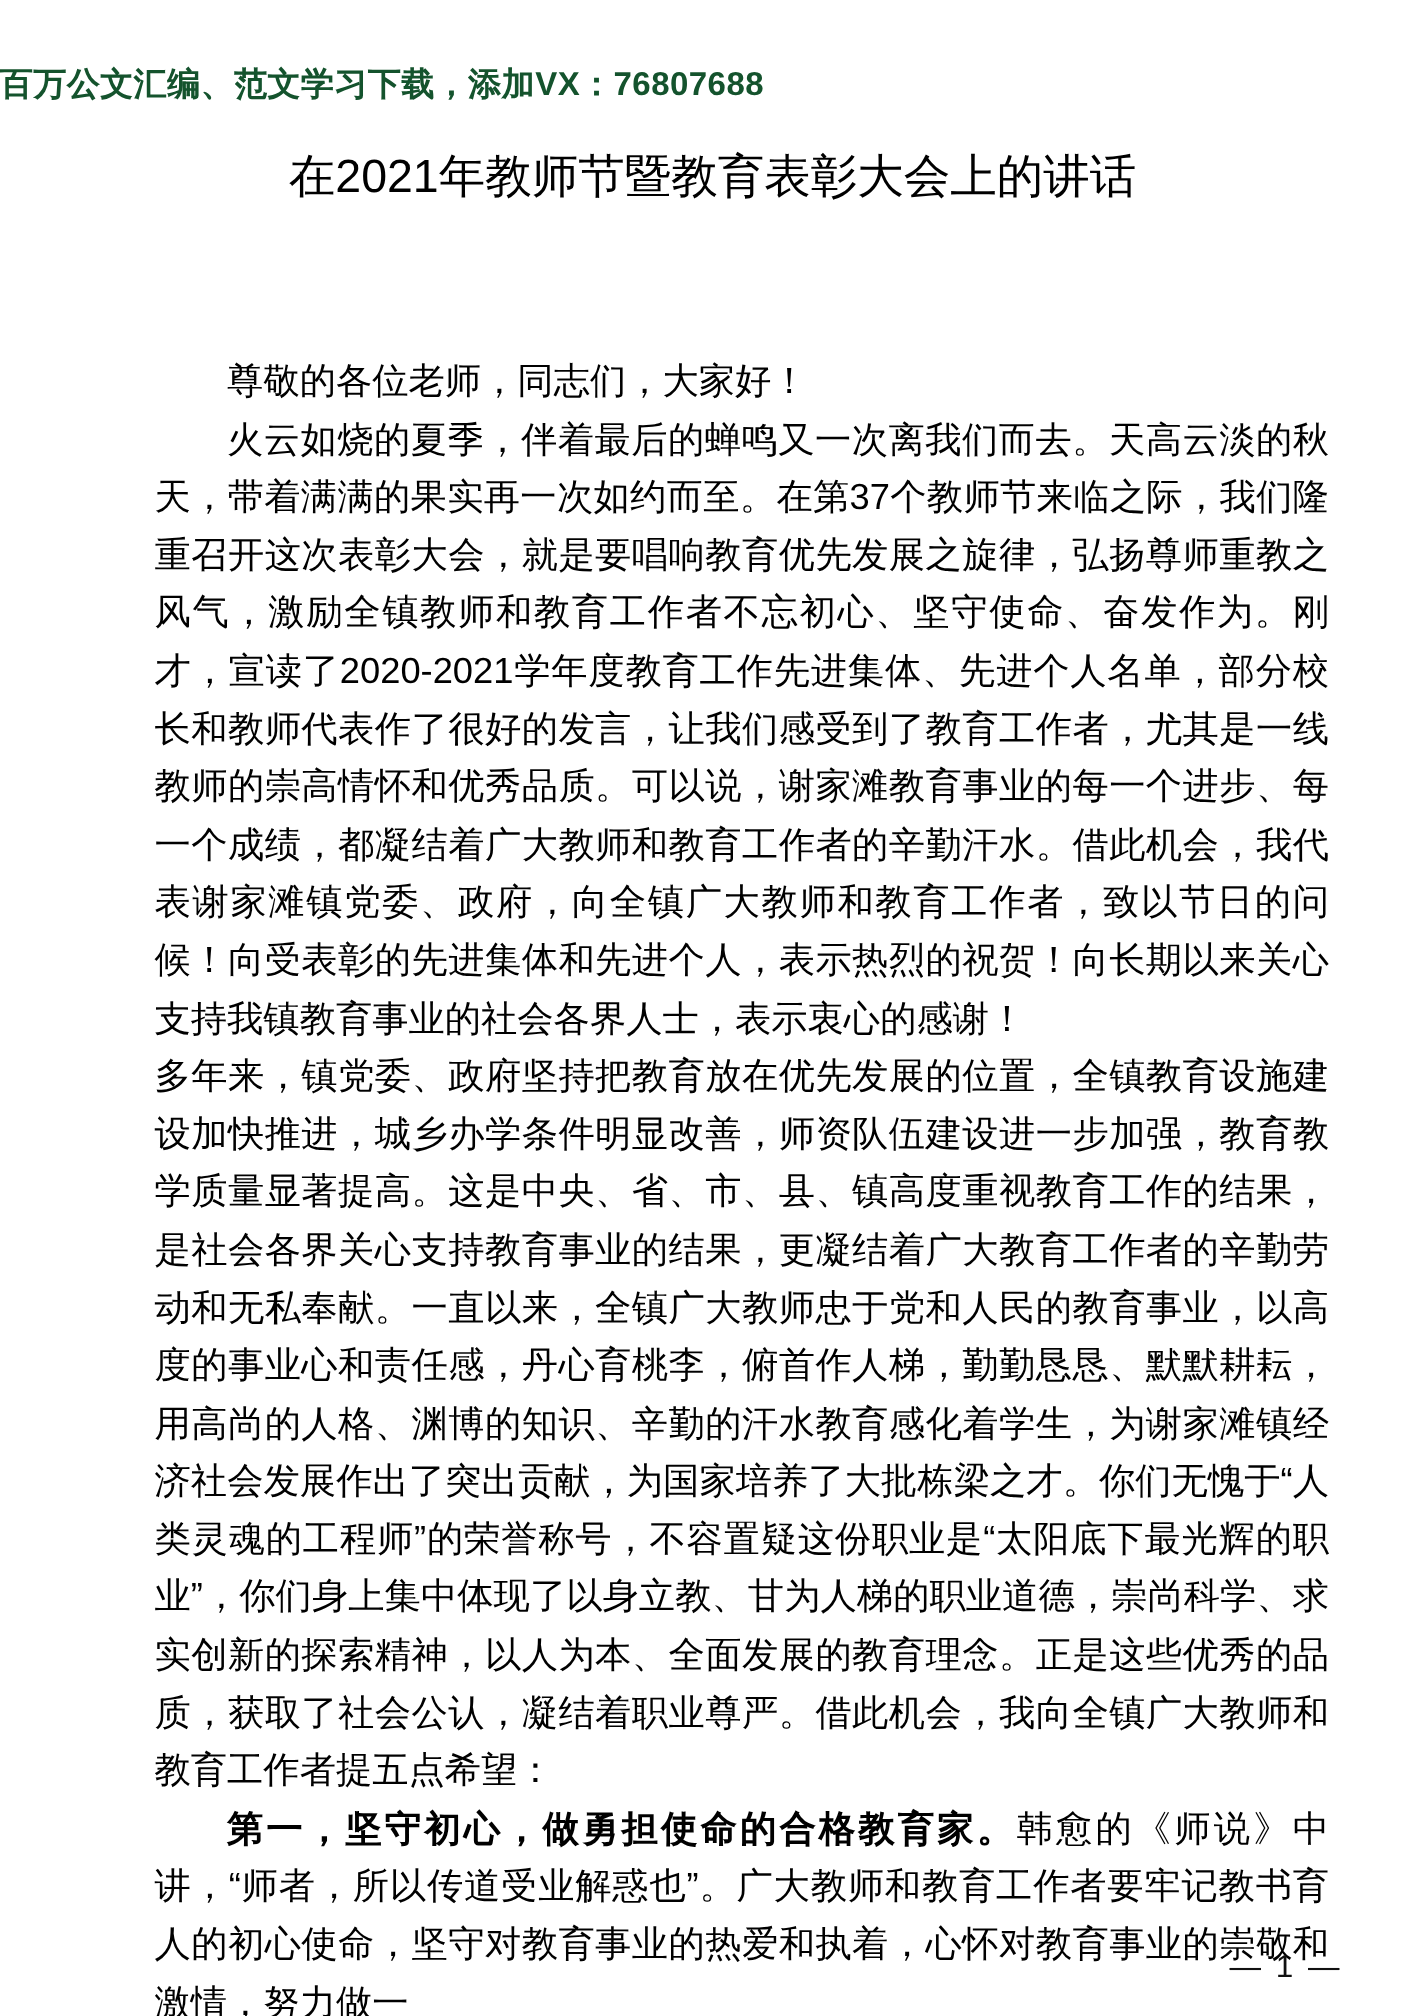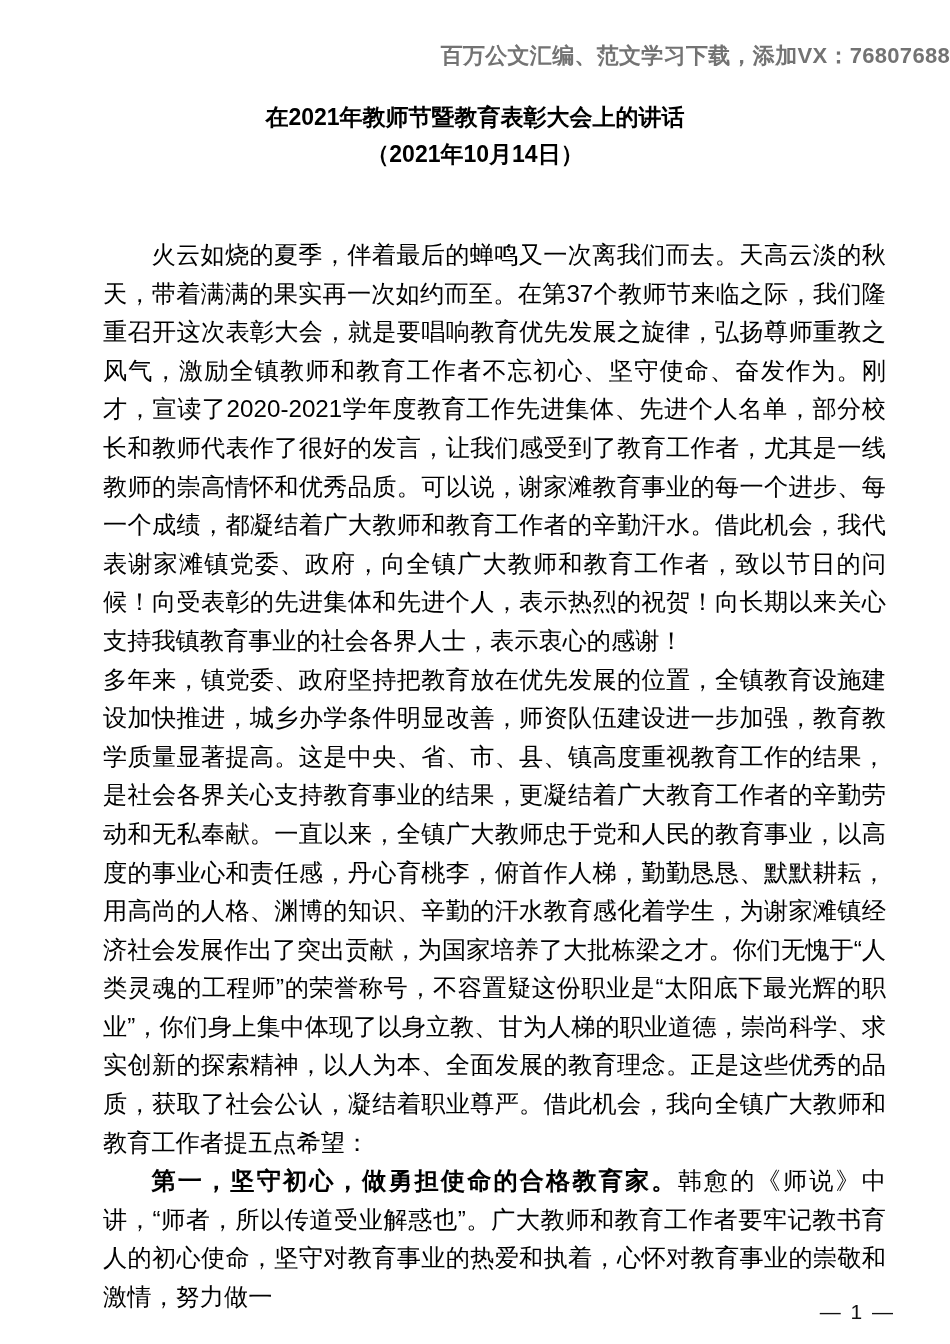--- a/index.html
+++ b/index.html
@@ -19,41 +19,41 @@
     background: #ffffff;
     overflow: hidden;
   }
 
   
   .banner {
     position: absolute;
     top: 41px;
     left: 0;
     width: 950px;
-    text-align: right;
-    color: #737373;
+    text-align: left;
+    color: #14532d;
     font-size: 22px;
     font-weight: 700;
     letter-spacing: 0.3px;
     line-height: 30px;
     white-space: nowrap;
   }
 
   
   .title-block {
     position: absolute;
     top: 99px;
     left: 0;
     width: 950px;
     text-align: center;
   }
   .title-line {
-    font-size: 23px;
+    font-size: 31px;
     line-height: 37px;
-    font-weight: 700;
+    font-weight: 400;
     color: #000;
     white-space: nowrap;
   }
 
   
   .body-wrap {
     position: absolute;
     top: 236px;
     left: 103px;
     width: 783px;
@@ -94,25 +94,25 @@
 </style>
 </head>
 <body>
 
 <div id="page">
 
   <div class="banner">百万公文汇编、范文学习下载，添加VX：76807688</div>
 
   <div class="title-block">
     <div class="title-line">在2021年教师节暨教育表彰大会上的讲话</div>
-    <div class="title-line">（2021年10月14日）</div>
   </div>
 
   <div class="body-wrap">
 
+    <p class="para indent">尊敬的各位老师，同志们，大家好！</p>
 
     <p class="para indent">火云如烧的夏季，伴着最后的蝉鸣又一次离我们而去。天高云淡的秋天，带着满满的果实再一次如约而至。在第37个教师节来临之际，我们隆重召开这次表彰大会，就是要唱响教育优先发展之旋律，弘扬尊师重教之风气，激励全镇教师和教育工作者不忘初心、坚守使命、奋发作为。刚才，宣读了2020-2021学年度教育工作先进集体、先进个人名单，部分校长和教师代表作了很好的发言，让我们感受到了教育工作者，尤其是一线教师的崇高情怀和优秀品质。可以说，谢家滩教育事业的每一个进步、每一个成绩，都凝结着广大教师和教育工作者的辛勤汗水。借此机会，我代表谢家滩镇党委、政府，向全镇广大教师和教育工作者，致以节日的问候！向受表彰的先进集体和先进个人，表示热烈的祝贺！向长期以来关心支持我镇教育事业的社会各界人士，表示衷心的感谢！</p>
 
     <p class="para">多年来，镇党委、政府坚持把教育放在优先发展的位置，全镇教育设施建设加快推进，城乡办学条件明显改善，师资队伍建设进一步加强，教育教学质量显著提高。这是中央、省、市、县、镇高度重视教育工作的结果，是社会各界关心支持教育事业的结果，更凝结着广大教育工作者的辛勤劳动和无私奉献。一直以来，全镇广大教师忠于党和人民的教育事业，以高度的事业心和责任感，丹心育桃李，俯首作人梯，勤勤恳恳、默默耕耘，用高尚的人格、渊博的知识、辛勤的汗水教育感化着学生，为谢家滩镇经济社会发展作出了突出贡献，为国家培养了大批栋梁之才。你们无愧于“人类灵魂的工程师”的荣誉称号，不容置疑这份职业是“太阳底下最光辉的职业”，你们身上集中体现了以身立教、甘为人梯的职业道德，崇尚科学、求实创新的探索精神，以人为本、全面发展的教育理念。正是这些优秀的品质，获取了社会公认，凝结着职业尊严。借此机会，我向全镇广大教师和教育工作者提五点希望：</p>
 
     <p class="para indent"><span class="bold-lead">第一，坚守初心，做勇担使命的合格教育家。</span><span>韩愈的《师说》中讲，“师者，所以传道受业解惑也”。广大教师和教育工作者要牢记教书育人的初心使命，坚守对教育事业的热爱和执着，心怀对教育事业的崇敬和激情，努力做一</span></p>
 
   </div>
 
   <div class="footer">— 1 —</div>

